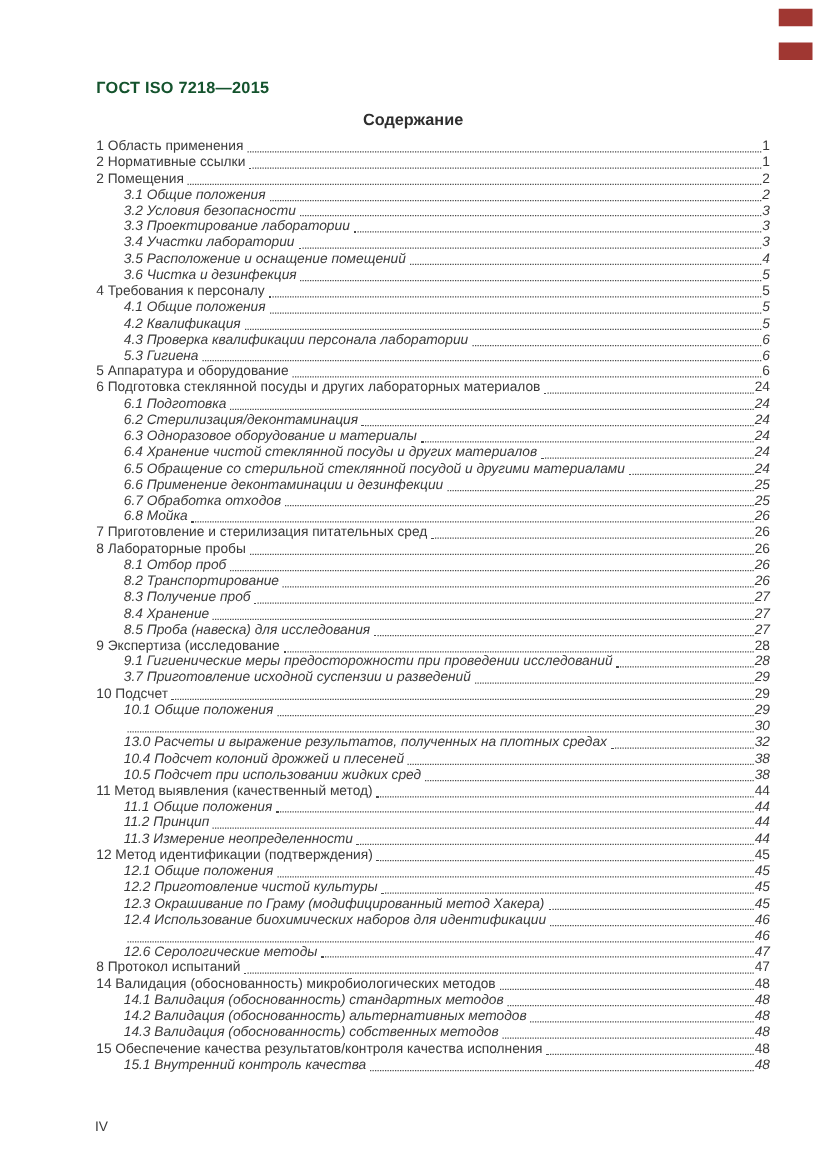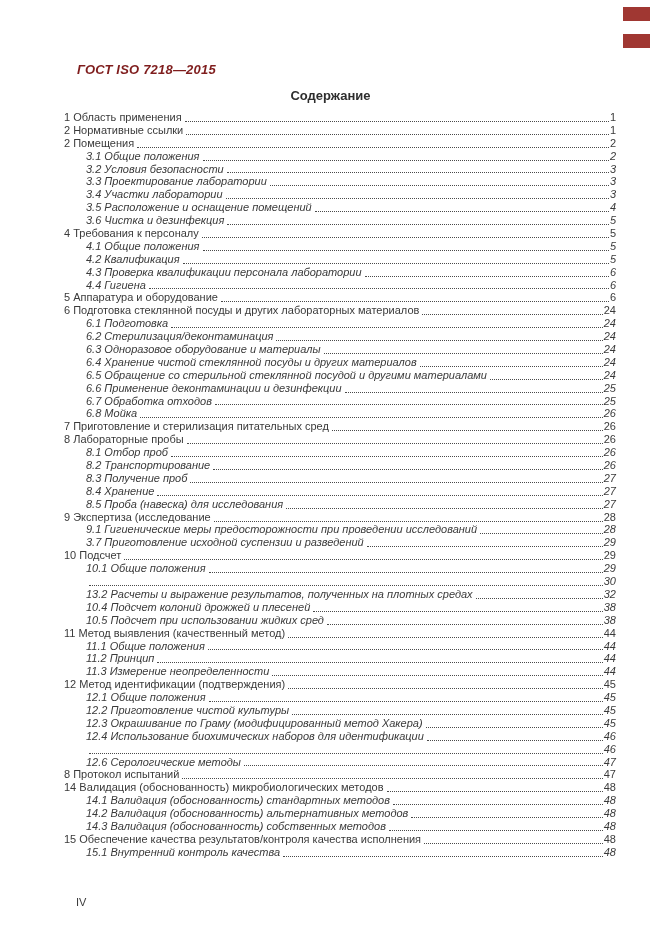--- a/index.html
+++ b/index.html
@@ -11,37 +11,36 @@
     font-family: "Liberation Sans", sans-serif;
     color: #333333;
     overflow: hidden;
   }
   .doc-header {
     position: absolute;
     left: 77px;
     top: 62px;
     font-size: 13px;
     font-weight: bold;
-    color: #7f1d1d;
+    color: #14532d;
     letter-spacing: 0.2px;
-    font-style: italic;
   }
   .contents-title {
     position: absolute;
     left: 0;
     top: 88px;
     width: 100%;
     text-align: center;
     font-size: 13px;
     font-weight: bold;
     color: #2e2e2e;
   }
   .toc {
     position: absolute;
-    left: 64px;
+    left: 77px;
     right: 45px;
     top: 111px;
   }
   .toc-row {
     display: flex;
     align-items: flex-end;
     height: 12.9px;
     font-size: 11px;
     color: #3a3a3a;
     line-height: 12.9px;
@@ -145,21 +144,21 @@
         <span class="toc-label">4.2 Квалификация</span>
         <span class="toc-leader"></span>
         <span class="toc-page">5</span>
       </div>
       <div class="toc-row l1">
         <span class="toc-label">4.3 Проверка квалификации персонала лаборатории</span>
         <span class="toc-leader"></span>
         <span class="toc-page">6</span>
       </div>
       <div class="toc-row l1">
-        <span class="toc-label">4.4 Гигиена</span>
+        <span class="toc-label">5.3 Гигиена</span>
         <span class="toc-leader"></span>
         <span class="toc-page">6</span>
       </div>
       <div class="toc-row">
         <span class="toc-label">5 Аппаратура и оборудование</span>
         <span class="toc-leader"></span>
         <span class="toc-page">6</span>
       </div>
       <div class="toc-row">
         <span class="toc-label">6 Подготовка стеклянной посуды и других лабораторных материалов</span>
@@ -264,21 +263,21 @@
       <div class="toc-row l1">
         <span class="toc-label">10.1 Общие положения</span>
         <span class="toc-leader"></span>
         <span class="toc-page">29</span>
       </div>
       <div class="toc-row l1">
         <span class="toc-leader"></span>
         <span class="toc-page">30</span>
       </div>
       <div class="toc-row l1">
-        <span class="toc-label">13.2 Расчеты и выражение результатов, полученных на плотных средах</span>
+        <span class="toc-label">13.0 Расчеты и выражение результатов, полученных на плотных средах</span>
         <span class="toc-leader"></span>
         <span class="toc-page">32</span>
       </div>
       <div class="toc-row l1">
         <span class="toc-label">10.4 Подсчет колоний дрожжей и плесеней</span>
         <span class="toc-leader"></span>
         <span class="toc-page">38</span>
       </div>
       <div class="toc-row l1">
         <span class="toc-label">10.5 Подсчет при использовании жидких сред</span>

